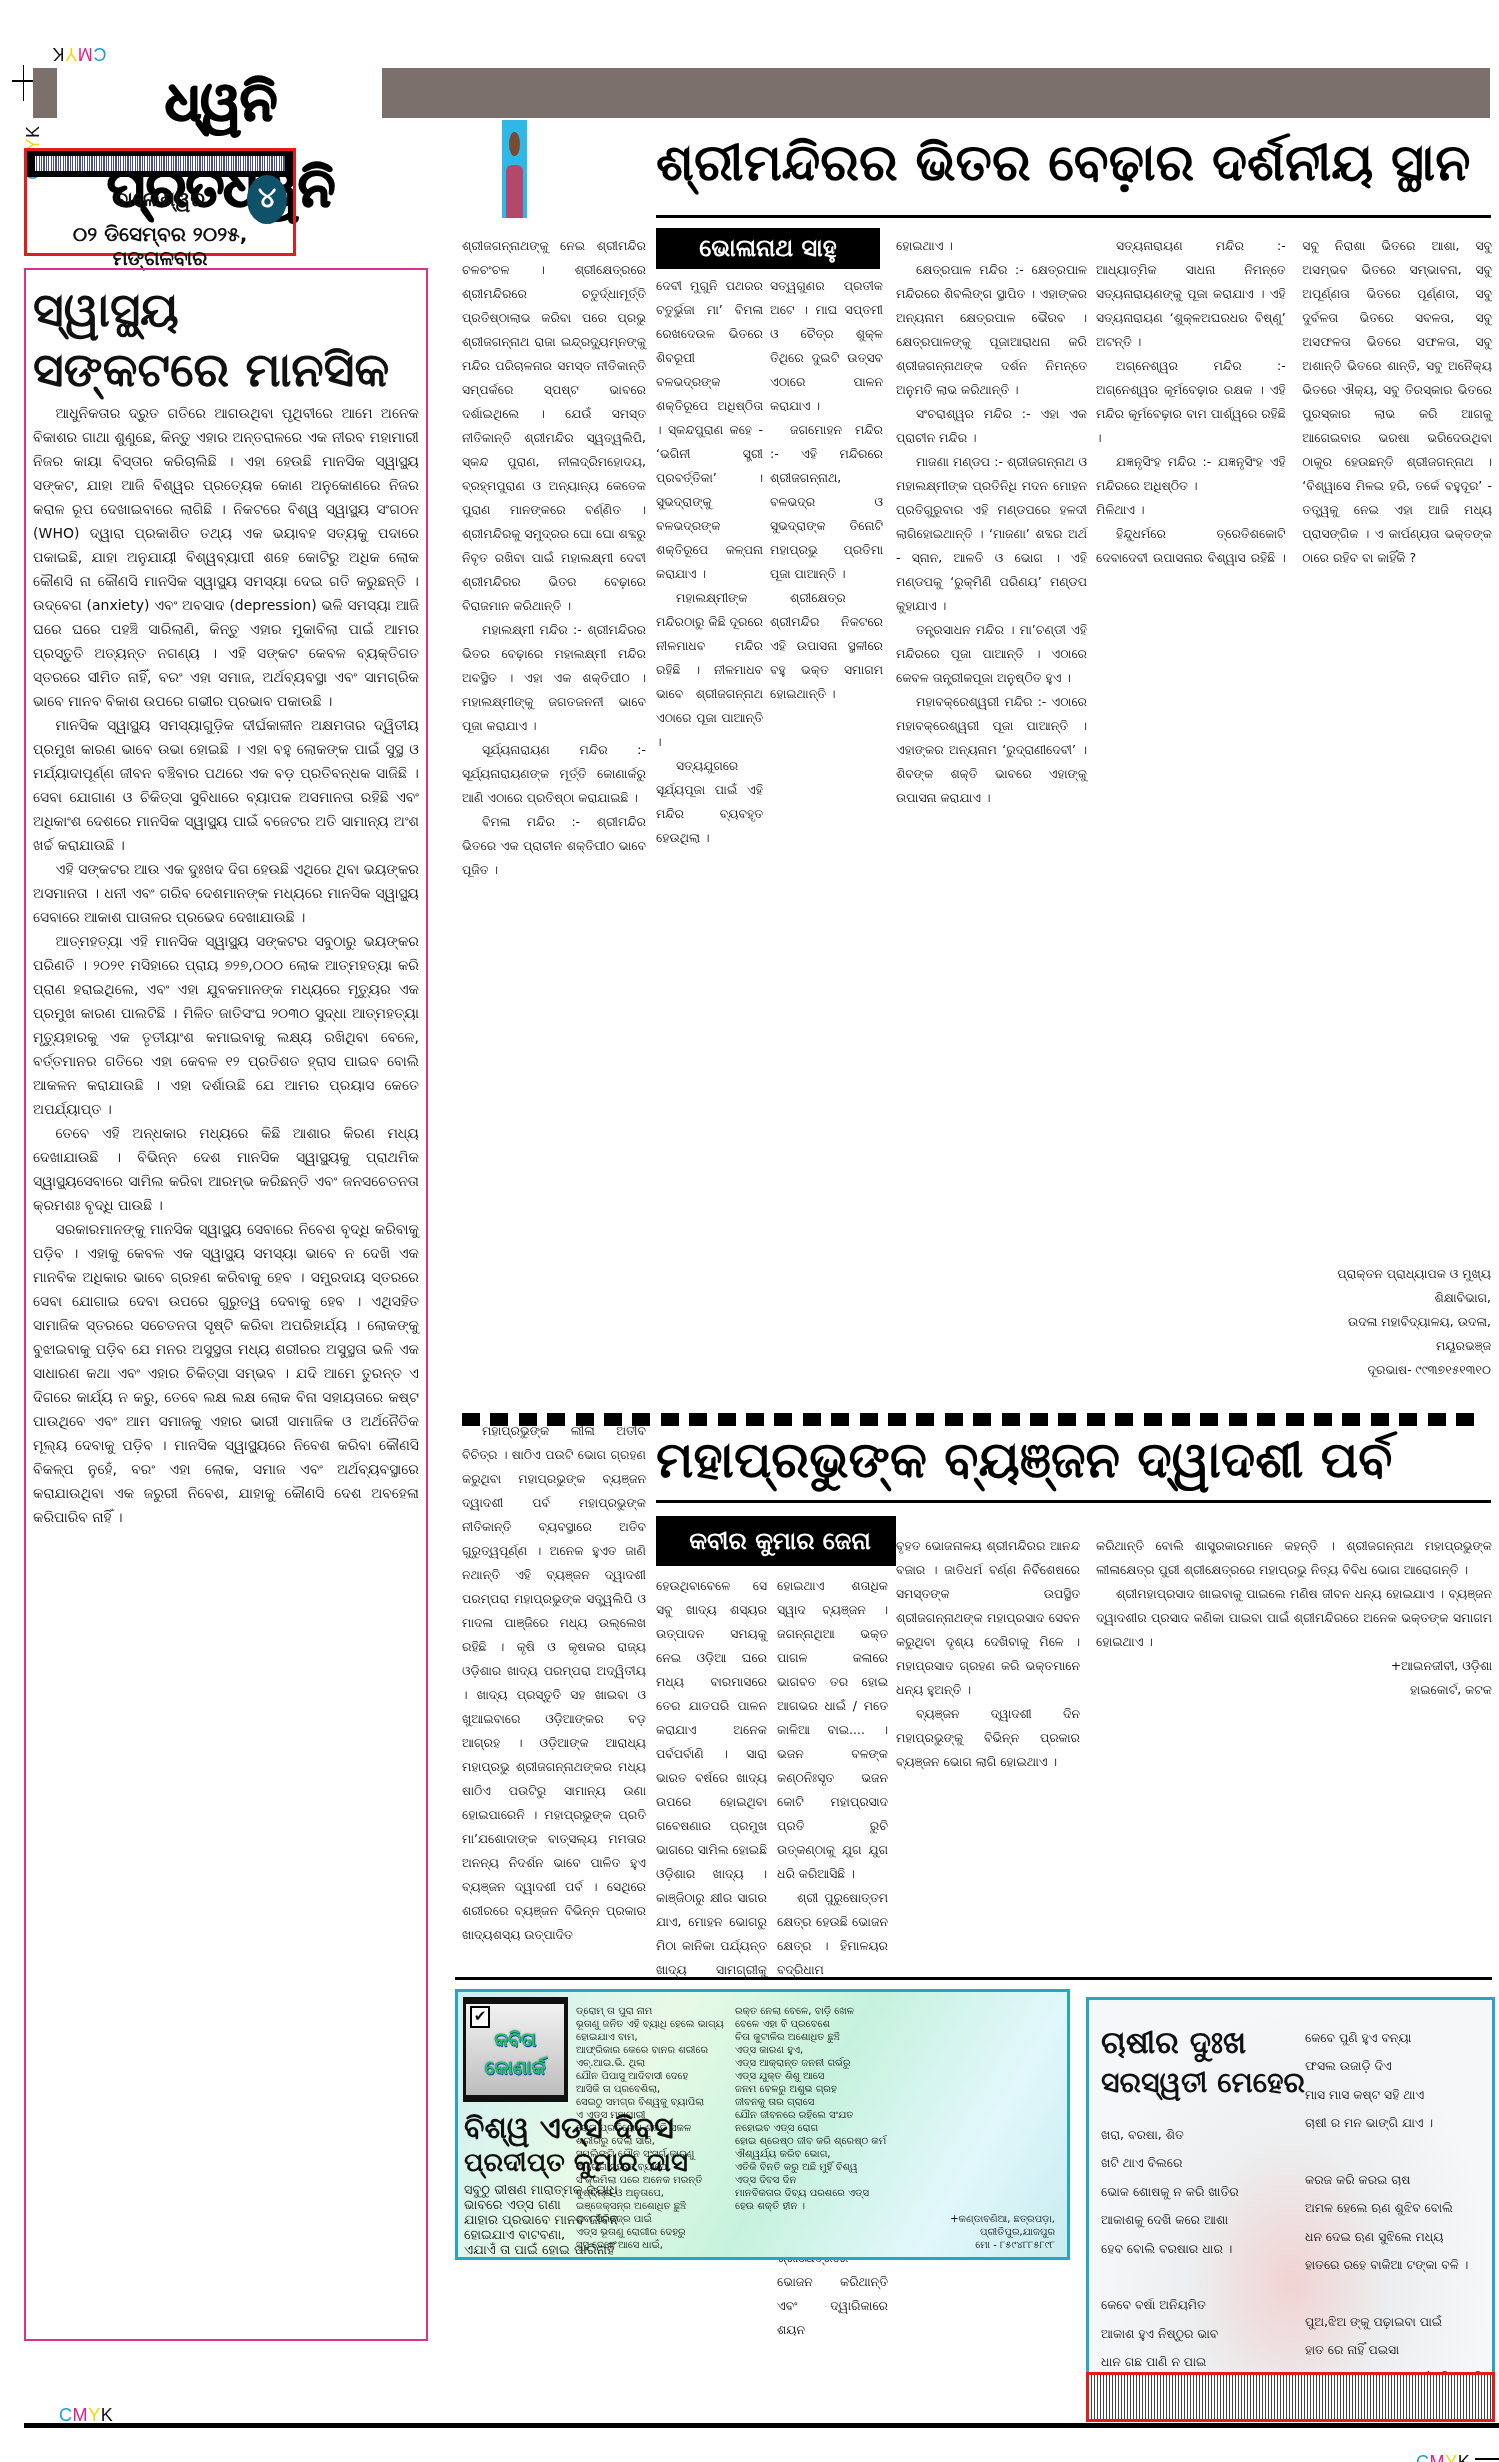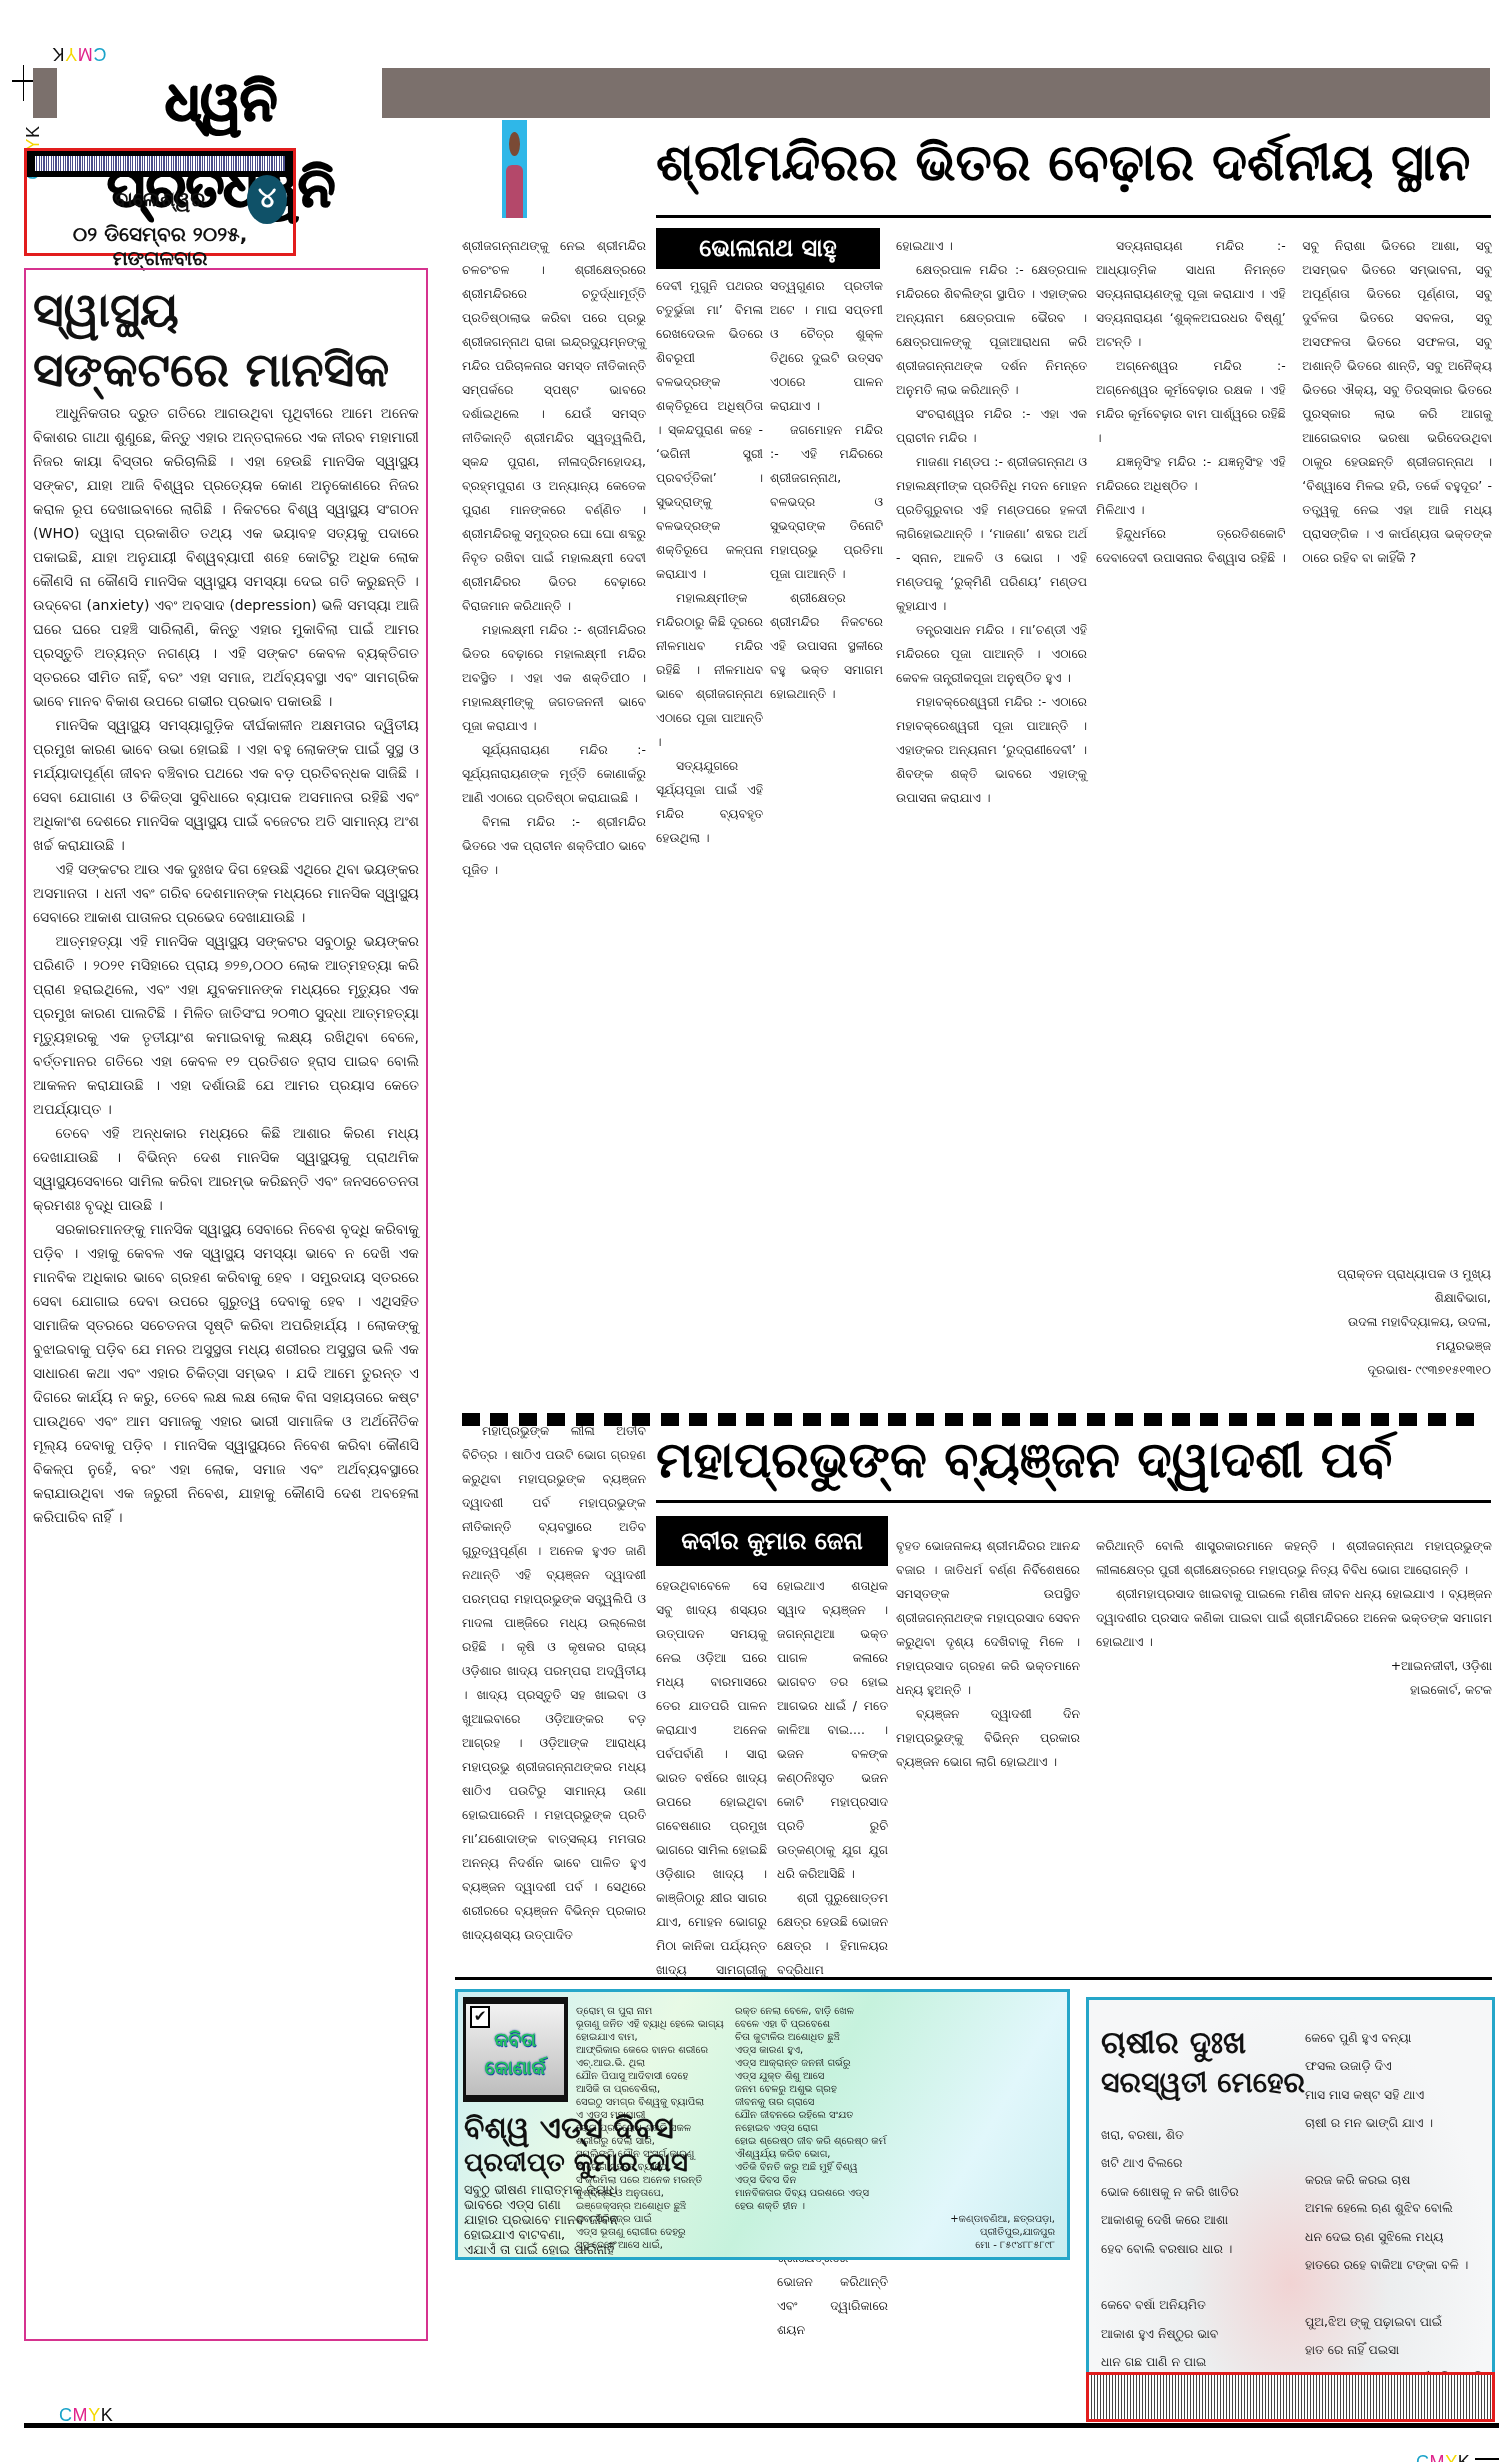--- a/index.html
+++ b/index.html
@@ -144,21 +144,21 @@
   <p class="r">ଶିକ୍ଷାବିଭାଗ,</p>
   <p class="r">ଉଦଳା ମହାବିଦ୍ୟାଳୟ, ଉଦଳା,</p>
   <p class="r">ମୟୂରଭଞ୍ଜ</p>
   <p class="r">ଦୂରଭାଷ- ୯୯୩୭୧୫୧୩୧୦</p>
 </div>
 
 <div class="dash-row"></div>
 
 <div class="headline" style="left:656px;top:1422px;font-size:50px;line-height:77px;">ମହାପ୍ରଭୁଙ୍କ ବ୍ୟଞ୍ଜନ ଦ୍ୱାଦଶୀ ପର୍ବ</div>
 <div class="rule" style="left:656px;top:1500px;width:835px;"></div>
-<div class="byline" style="left:656px;top:1516px;width:232px;height:50px;font-size:24px;line-height:50px;">କବୀର କୁମାର ଜେନା</div>
+<div class="byline" style="left:656px;top:1516px;width:232px;height:50px;font-size:24px;line-height:50px;padding-left:8px;">କବୀର କୁମାର ଜେନା</div>
 
 <div class="col" style="left:462px;top:1419px;width:184px;">
   <p>ମହାପ୍ରଭୁଙ୍କ ଲୀଳା ଅତୀବ ବିଚିତ୍ର । ଷାଠିଏ ପଉଟି ଭୋଗ ଗ୍ରହଣ କରୁଥିବା ମହାପ୍ରଭୁଙ୍କ ବ୍ୟଞ୍ଜନ ଦ୍ୱାଦଶୀ ପର୍ବ ମହାପ୍ରଭୁଙ୍କ ନୀତିକାନ୍ତି ବ୍ୟବସ୍ଥାରେ ଅତିବ ଗୁରୁତ୍ୱପୂର୍ଣ୍ଣ । ଅନେକ ହୁଏତ ଜାଣି ନଥାନ୍ତି ଏହି ବ୍ୟଞ୍ଜନ ଦ୍ୱାଦଶୀ ପରମ୍ପରା ମହାପ୍ରଭୁଙ୍କ ସତ୍ତ୍ୱଲିପି ଓ ମାଦଳା ପାଞ୍ଜିରେ ମଧ୍ୟ ଉଲ୍ଲେଖ ରହିଛି । କୃଷି ଓ କୃଷକର ରାଜ୍ୟ ଓଡ଼ିଶାର ଖାଦ୍ୟ ପରମ୍ପରା ଅଦ୍ୱିତୀୟ । ଖାଦ୍ୟ ପ୍ରସ୍ତୁତି ସହ ଖାଇବା ଓ ଖୁଆଇବାରେ ଓଡ଼ିଆଙ୍କର ବଡ଼ ଆଗ୍ରହ । ଓଡ଼ିଆଙ୍କ ଆରାଧ୍ୟ ମହାପ୍ରଭୁ ଶ୍ରୀଜଗନ୍ନାଥଙ୍କର ମଧ୍ୟ ଷାଠିଏ ପଉଟିରୁ ସାମାନ୍ୟ ଉଣା ହୋଇପାରେନି । ମହାପ୍ରଭୁଙ୍କ ପ୍ରତି ମା’ଯଶୋଦାଙ୍କ ବାତ୍ସଲ୍ୟ ମମତାର ଅନନ୍ୟ ନିଦର୍ଶନ ଭାବେ ପାଳିତ ହୁଏ ବ୍ୟଞ୍ଜନ ଦ୍ୱାଦଶୀ ପର୍ବ । ସେଥିରେ ଶରୀରରେ ବ୍ୟଞ୍ଜନ ବିଭିନ୍ନ ପ୍ରକାର ଖାଦ୍ୟଶସ୍ୟ ଉତ୍ପାଦିତ</p>
 </div>
 <div class="col" style="left:656px;top:1574px;width:111px;">
   <p class="noind">ହେଉଥିବାବେଳେ ସେ ସବୁ ଖାଦ୍ୟ ଶସ୍ୟର ଉତ୍ପାଦନ ସମୟକୁ ନେଇ ଓଡ଼ିଆ ଘରେ ମଧ୍ୟ ବାରମାସରେ ତେର ଯାତପରି ପାଳନ କରାଯାଏ ଅନେକ ପର୍ବପର୍ବାଣି । ସାରା ଭାରତ ବର୍ଷରେ ଖାଦ୍ୟ ଉପରେ ହୋଇଥିବା ଗବେଷଣାର ପ୍ରମୁଖ ଭାଗରେ ସାମିଲ ହୋଇଛି ଓଡ଼ିଶାର ଖାଦ୍ୟ । କାଞ୍ଜିଠାରୁ କ୍ଷୀର ସାଗର ଯାଏ, ମୋହନ ଭୋଗରୁ ମିଠା କାନିକା ପର୍ଯ୍ୟନ୍ତ ଖାଦ୍ୟ ସାମଗ୍ରୀକୁ ନେଇ ରନ୍ଧନଶାଳାରେ ବହୁ ପରୀକ୍ଷା ନିରୀକ୍ଷା ଚାଲିଛି । ମହାପ୍ରଭୁଙ୍କ ଉଦ୍ଦେଶ୍ୟରେ ଅର୍ପଣ</p>
 </div>
 <div class="col" style="left:777px;top:1574px;width:111px;">
   <p class="noind">ହୋଇଥାଏ ଶତାଧିକ ସ୍ୱାଦ ବ୍ୟଞ୍ଜନ । ଜଗନ୍ନାଥିଆ ଭକ୍ତ ପାଗଳ କଳାରେ ଭାଗବତ ତର ହୋଇ ଆଗଭର ଧାଇଁ / ମତେ କାଳିଆ ବାଇ.... । ଭଜନ ବଳଙ୍କ କଣ୍ଠନିଃସୃତ ଭଜନ କୋଟି ମହାପ୍ରସାଦ ପ୍ରତି ରୁଚି ଉତ୍କଣ୍ଠାକୁ ଯୁଗ ଯୁଗ ଧରି କରିଆସିଛି ।</p>
   <p>ଶ୍ରୀ ପୁରୁଷୋତ୍ତମ କ୍ଷେତ୍ର ହେଉଛି ଭୋଜନ କ୍ଷେତ୍ର । ହିମାଳୟର ବଦ୍ରିଧାମ ତ୍ୟାଗକ୍ଷେତ୍ର, ରାମେଶ୍ୱର ବା ରାମନାଥ କର୍ମ କ୍ଷେତ୍ର ଓ ଦ୍ୱାରିକାଧାମ ହିଁ ଐଶ୍ୱର୍ଯ୍ୟର କ୍ଷେତ୍ର । ପରମପୁରୁଷ ପ୍ରଭୁ ପରମେଶ୍ୱର ରାମେଶ୍ୱରରେ ସ୍ନାନ କରିଥାନ୍ତି । ଦ୍ୱାରିକାରେ ଅଙ୍ଗ ବେଶ ହୋଇଥାନ୍ତି । ଶ୍ରୀକ୍ଷେତ୍ରରେ ଭୋଜନ କରିଥାନ୍ତି ଏବଂ ଦ୍ୱାରିକାରେ ଶୟନ</p>

